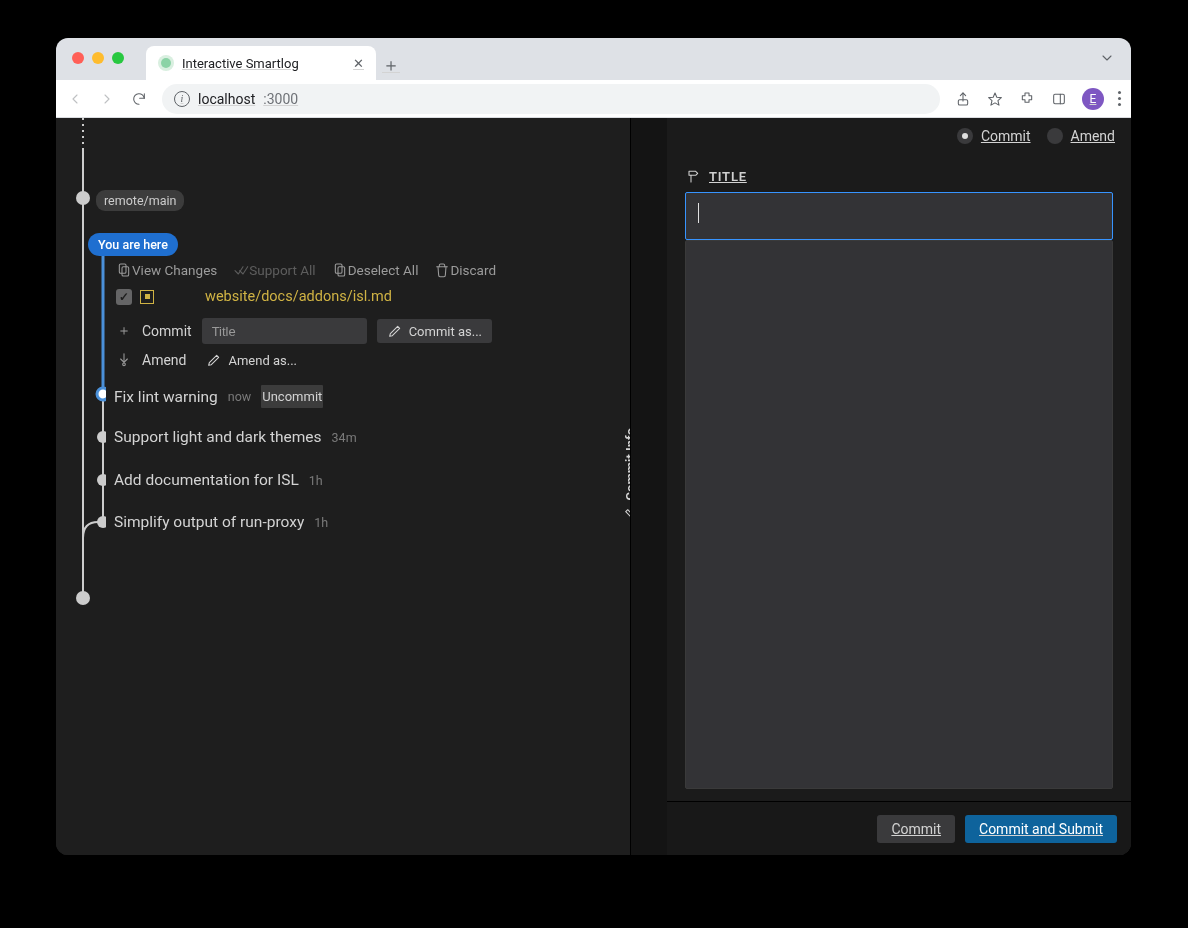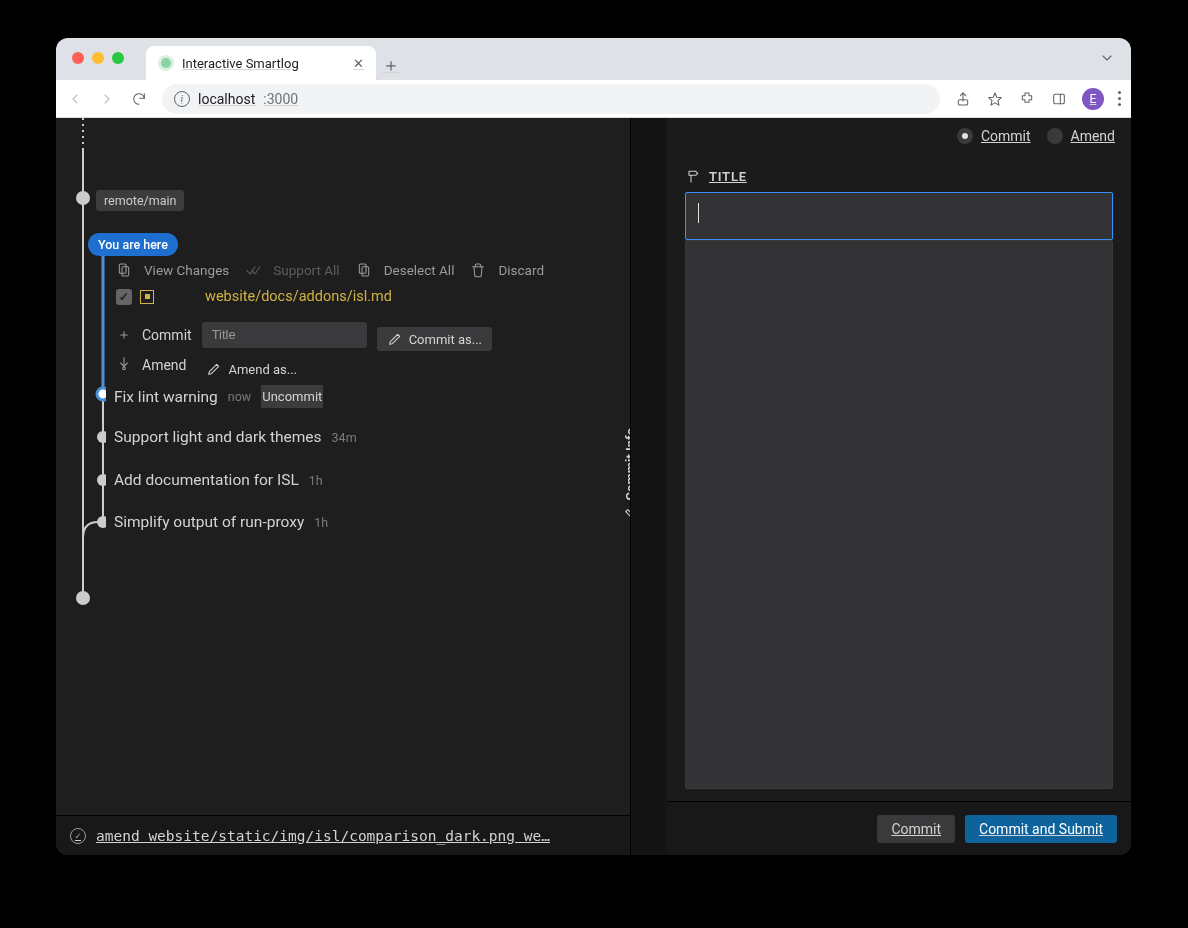--- a/index.html
+++ b/index.html
@@ -112,37 +112,37 @@
     width:32px;height:28px;display:flex;align-items:center;justify-content:center;
     border-radius:3px;cursor:pointer;color:var(--text-dim);
   }
   .icon-btn.boxed{background:var(--button-bg);}
   .smartlog { flex:1; position:relative; overflow:hidden; padding-left:20px;}
   .smartlog svg.tree {position:absolute; left:20px; top:0; width:30px; height:560px; pointer-events:none;}
   .node { fill:var(--node-fill);}
   .edge { stroke:var(--node-fill); stroke-width:2; fill:none;}
   .edge-blue{stroke:#4a90d9;stroke-width:3;}
   .row { position:absolute; display:flex; align-items:center; gap:10px; color:var(--text);}
-  .branch-badge{background:var(--badge-gray);padding:3px 8px;border-radius:3px;font-size:12.5px;color:#ccc;}
+  .branch-badge{background:var(--badge-gray);padding:3px 8px;border-radius:9px;font-size:12.5px;color:#ccc;}
   .you-badge{background:#1f6fd0;color:#fff;padding:4px 10px;border-radius:12px;font-size:12.5px;font-weight:500;}
   .wc-actions{display:flex;align-items:center;gap:16px;color:var(--text-dim);font-size:13.5px;}
-  .wc-actions .act{display:flex;align-items:center;gap:12px;cursor:pointer;}
+  .wc-actions .act{display:flex;align-items:center;gap:0;cursor:pointer;}
   .wc-actions .act.disabled{opacity:.5;cursor:default;}
   .file-line{display:flex;align-items:center;gap:8px;}
   .checkbox{width:16px;height:16px;background:#656566;border-radius:3px;display:flex;align-items:center;justify-content:center;cursor:pointer;}
   .checkbox::after{content:"✓";color:#1e1e1e;font-size:12px;font-weight:bold;}
   .status-sq{width:14px;height:14px;border:1.5px solid var(--file-yellow);display:flex;align-items:center;justify-content:center;}
   .status-sq::after{content:"";width:5px;height:5px;background:var(--file-yellow);}
   .file-path{color:var(--file-yellow);font-size:14.5px;cursor:pointer;margin-left:43px;}
   .commit-line{display:flex;align-items:center;gap:10px;}
   .plus-ic,.down-ic{width:16px;text-align:center;color:var(--text-dim);}
   .clink{color:var(--text);cursor:pointer;}
   .title-input{background:#3a3a3c;border:none;height:26px;width:165px;padding:0 10px;color:var(--text);font-size:13px;border-radius:3px;}
   .title-input::placeholder{color:#9a9a9a;}
-  .commit-as{display:flex;align-items:center;gap:6px;background:var(--button-bg);padding:4px 10px;border-radius:3px;cursor:pointer;font-size:13px;color:var(--text);margin-top:9px;}
+  .commit-as{display:flex;align-items:center;gap:6px;background:var(--button-bg);padding:4px 10px;border-radius:3px;cursor:pointer;font-size:13px;color:var(--text);}
   .commit-row .msg{font-size:15.5px;color:var(--text);}
   .commit-row .ago{font-size:12.5px;color:var(--text-faint);}
   .pill-btn{background:var(--badge-gray);padding:4px 1px;border-radius:1px;font-size:13px;cursor:pointer;color:var(--text);}
   .commit-tab {
     position:absolute; right:0; top:300px; transform:rotate(-90deg) translateY(-50%);
     transform-origin: right top;
     display:flex;align-items:center;gap:6px;
     color:var(--text);font-size:13px;font-weight:600;
     padding:6px 10px;
     cursor:pointer;
@@ -377,24 +377,20 @@
         </div>
 
         <div class="commit-tab">
           <svg class="svgicon" viewBox="0 0 24 24">
               <path d="M4 20l4-1 11-11-3-3L5 16z"></path>
             </svg>
           <span>Commit Info</span>
         </div>
       </div>
 
-      <div class="left-footer">
-        <span class="check-ic"></span>
-        <span>amend website/static/img/isl/comparison_dark.png we…</span>
-      </div>
     </div>
 
     <div class="gutter"></div>
 
     <div class="right-pane">
       <div class="mode-row">
         <div class="radio selected">
           <span class="dot"></span>
           <span>Commit</span>
         </div>

